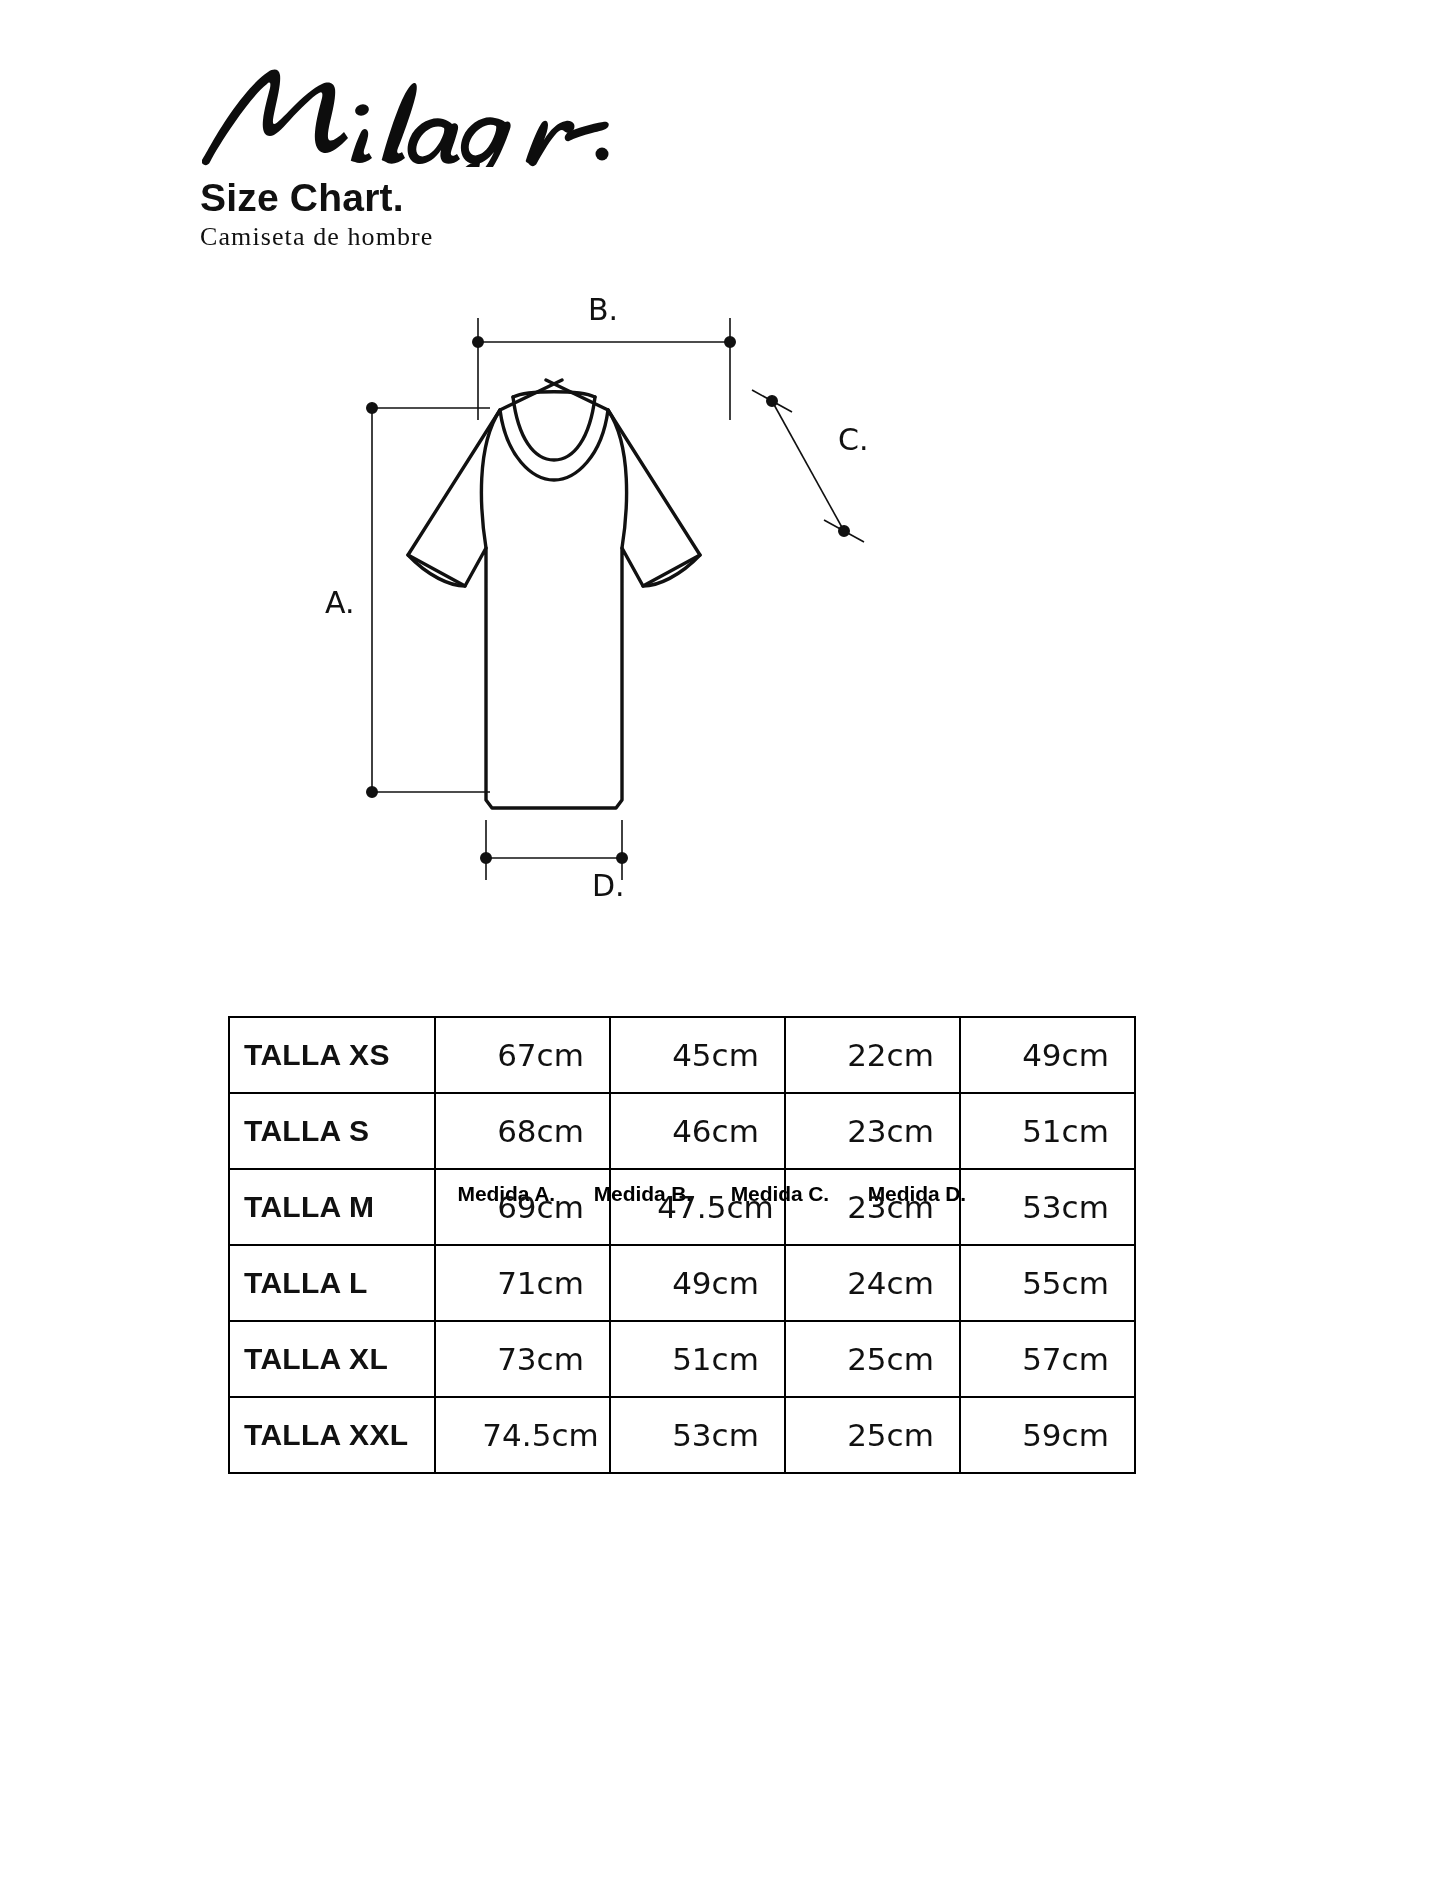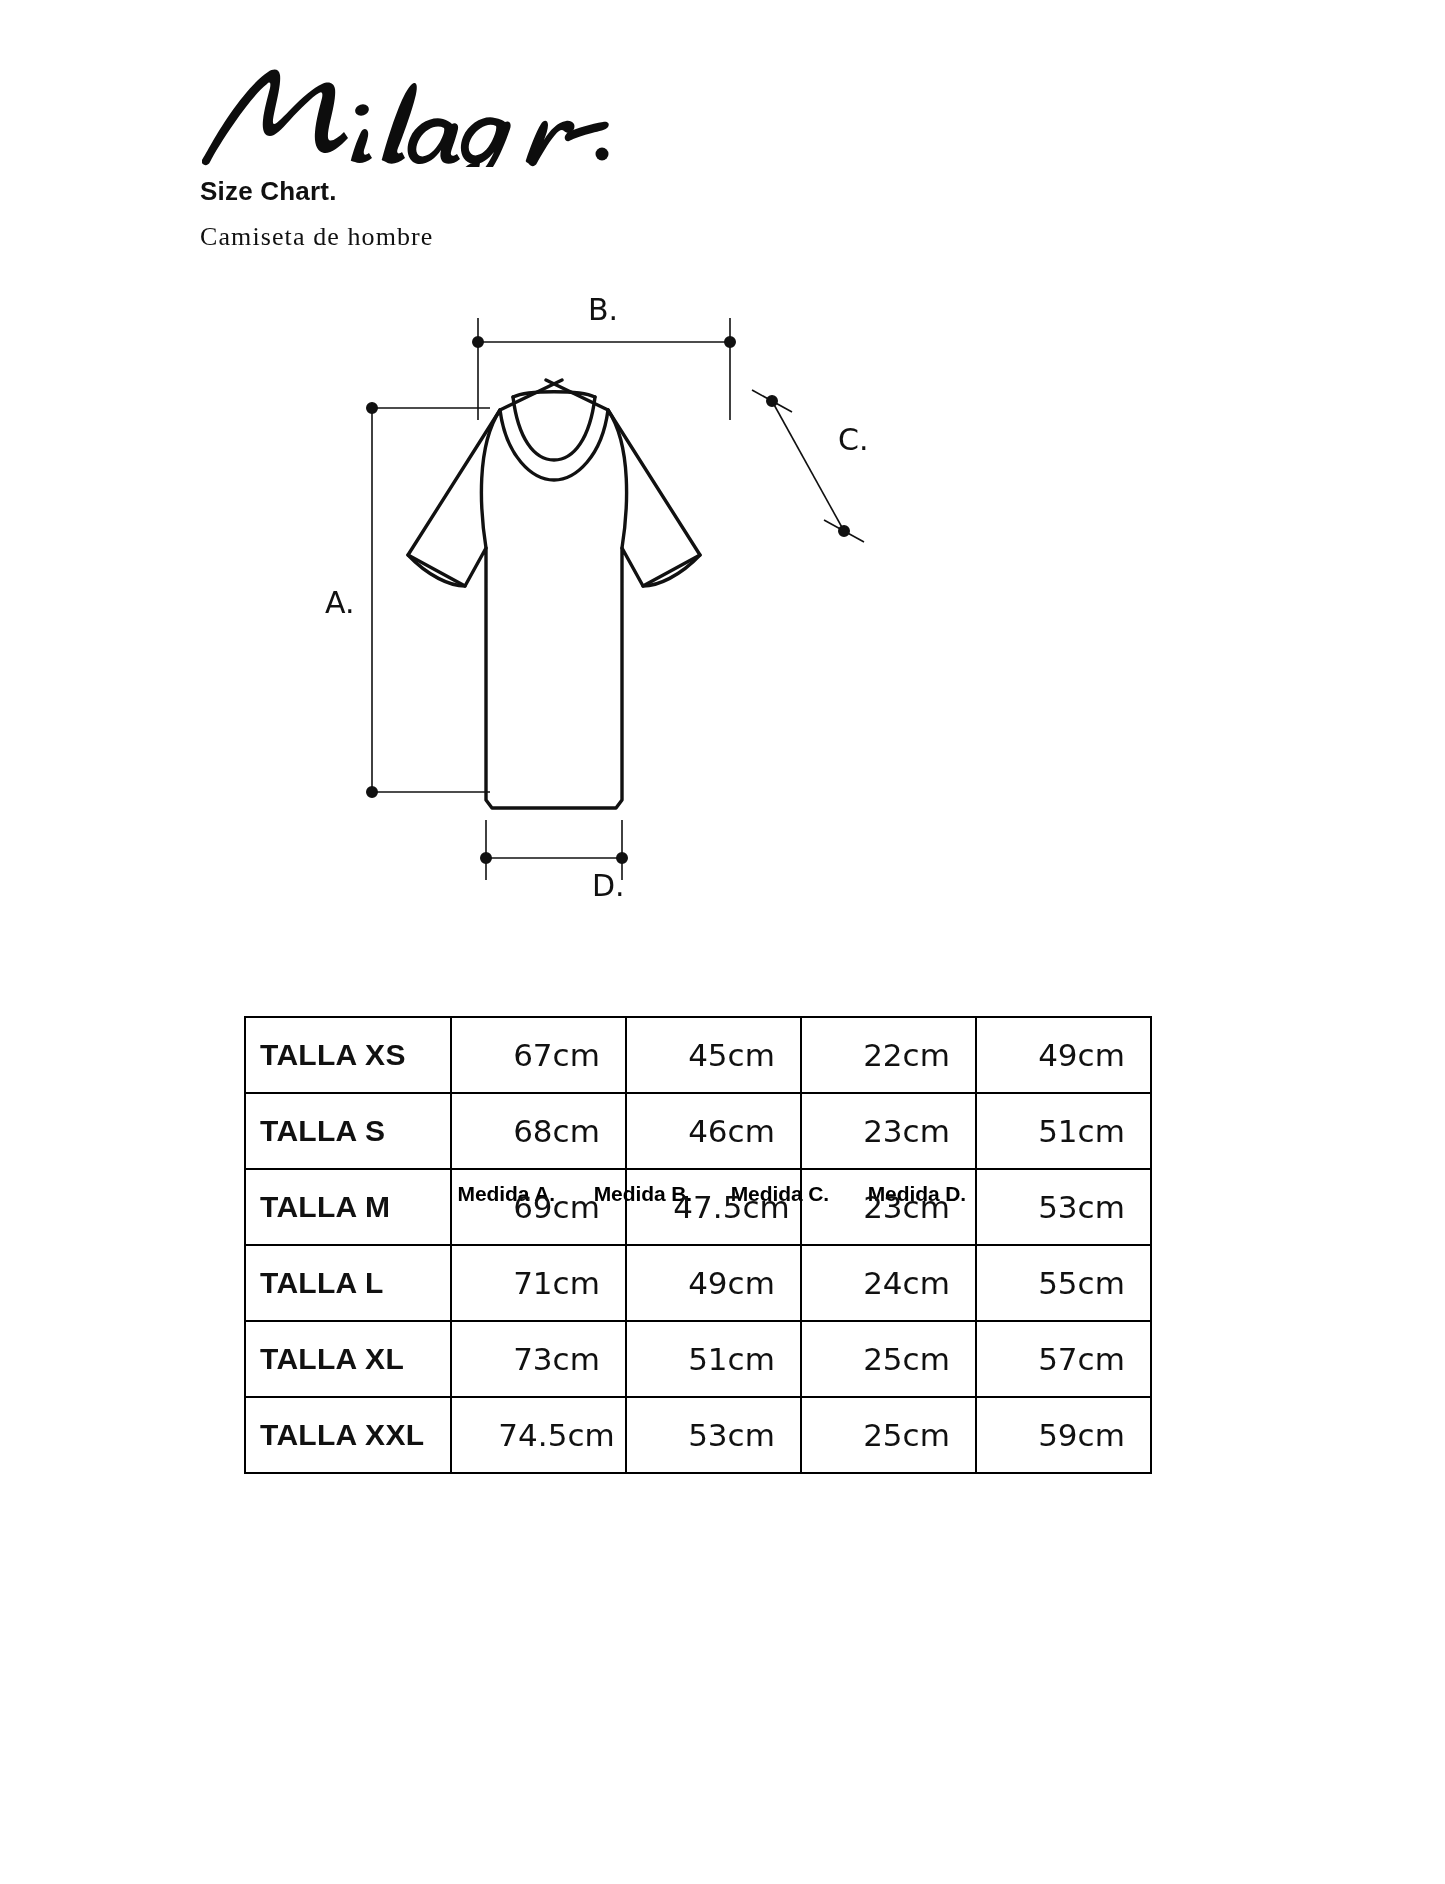--- a/index.html
+++ b/index.html
@@ -13,21 +13,21 @@
   }
   .page{position:relative;width:1445px;height:1884px;}
 
   
   .logo-wrap{position:absolute;left:196px;top:62px;width:420px;height:105px;}
   .logo-wrap svg{display:block;}
 
   .title{
     position:absolute;left:200px;top:176px;
     font-family:"Liberation Sans", sans-serif;
-    font-weight:bold;font-size:26px;letter-spacing:0.2px;
+    font-weight:bold;font-size:39px;letter-spacing:0.2px;
     color:#111111;
   }
   .subtitle{
     position:absolute;left:200px;top:222px;
     font-family:Liberation Serif, serif;
     font-weight:400;font-size:26px;letter-spacing:1.1px;
     color:#111111;
   }
 
   
@@ -50,21 +50,20 @@
     position:absolute;top:0;
     font-family:"Liberation Sans", sans-serif;
     font-weight:bold;font-size:21px;letter-spacing:-0.1px;
     color:#000;text-align:right;
   }
 
   table.sizes{
     position:absolute;left:228px;top:1016px;
     border-collapse:collapse;
     table-layout:fixed;
-    margin-left:16px;
   }
   table.sizes td{
     border:2px solid #000;
     height:74px;
     text-align:center;
     vertical-align:middle;
     font-family:"DejaVu Sans", sans-serif;
     font-size:31px;
     font-weight:400;
     color:#111;

